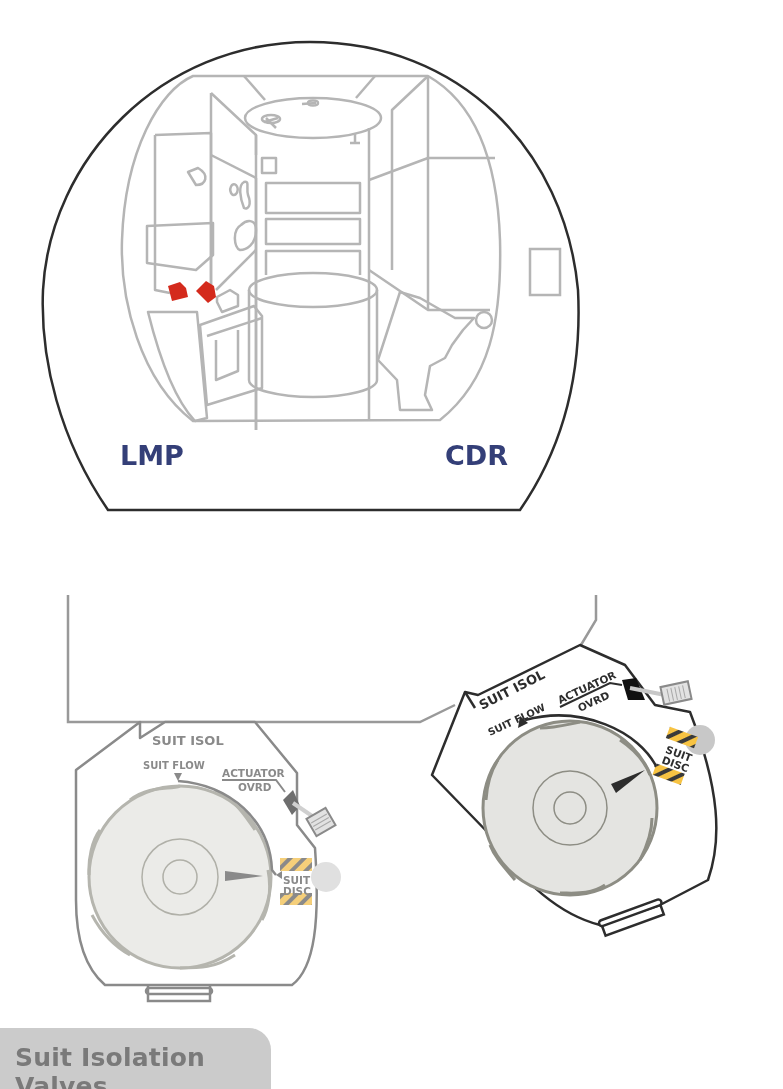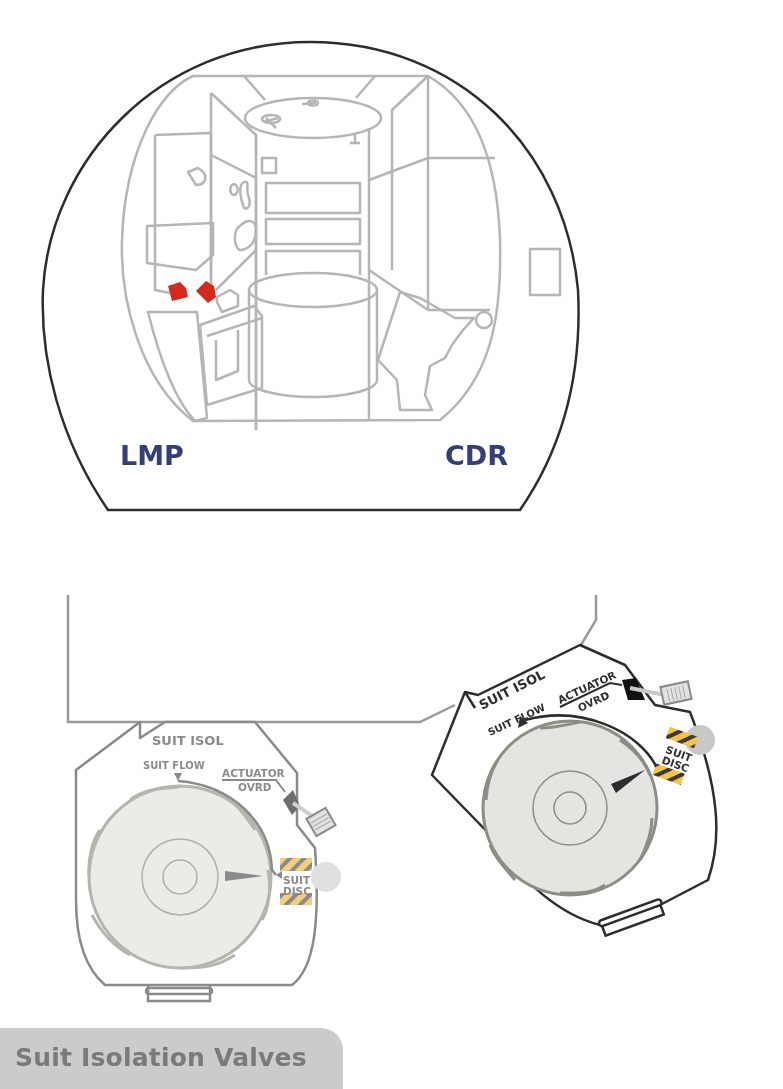--- a/index.html
+++ b/index.html
@@ -1,21 +1,21 @@
 <!DOCTYPE html>
 <html><head>
 <meta charset="utf-8">
 <style>
   html, body { margin: 0; padding: 0; background: #ffffff; }
   body { width: 783px; height: 1089px; position: relative; overflow: hidden;
          font-family: "DejaVu Sans", sans-serif; }
   svg { position: absolute; left: 0; top: 0; }
   .lbl-crew { font-family: "DejaVu Sans", sans-serif; font-weight: bold; font-size: 27px; fill: #343f78; }
   .lbl-valve { font-family: "DejaVu Sans", sans-serif; font-weight: bold; }
-  .caption { position: absolute; left: 0; top: 1028px; width: 343px; height: 61px;
+  .caption { position: absolute; left: 0; top: 1028px; width: 271px; height: 61px;
              background: #cbcbcb; border-top-right-radius: 22px; }
   .caption span { position: absolute; left: 15px; top: 15px; font-family: "DejaVu Sans", sans-serif;
                   font-weight: bold; font-size: 25px; color: #7a7a7a; letter-spacing: 0.2px; }
 </style>
 </head>
 <body>
 
 <svg width="783" height="1089" viewBox="0 0 783 1089">
   <defs>
     <pattern id="hazard" width="10" height="10" patternUnits="userSpaceOnUse" patternTransform="rotate(45)">

